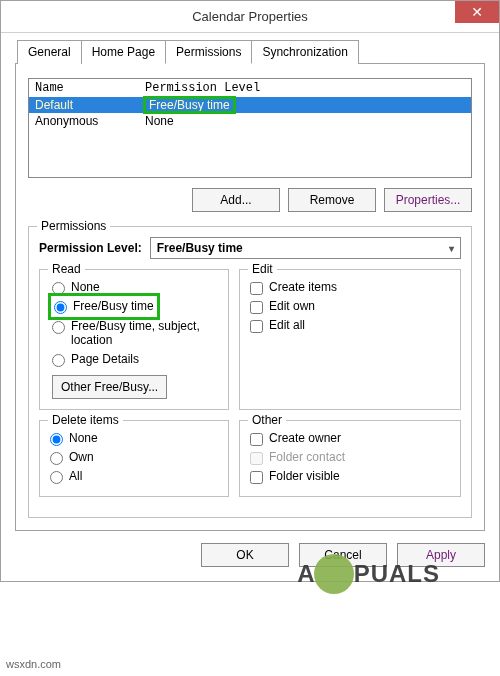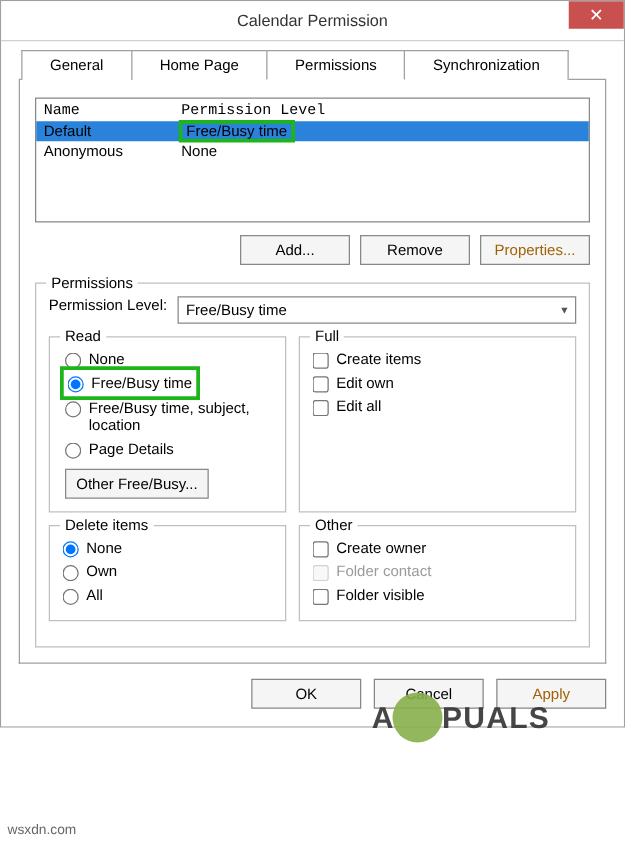--- a/index.html
+++ b/index.html
@@ -49,21 +49,21 @@
 .content {
   padding: 6px 14px 14px 14px;
   background: #fff;
 }
 .tabs {
   display: flex;
   border-bottom: 1px solid #a0a0a0;
   padding-left: 2px;
 }
 .tab {
-  padding: 4px 22px;
+  padding: 4px 10px;
   border: 1px solid #a0a0a0;
   border-bottom: none;
   background: #fff;
   margin-right: -1px;
   font-size: 12px;
   cursor: default;
   position: relative;
   top: 1px;
 }
 .tab.active {
@@ -89,21 +89,21 @@
   padding: 2px 6px;
   font-family: Liberation Mono, monospace;
 }
 .list-row {
   padding: 1px 6px;
 }
 .col1 { width: 110px; }
 .col2 { flex: 1; }
 .row-sel {
   background: #2a82da;
-  color: #000000;
+  color: #fef9c3;
 }
 .green-box {
   outline: 3px solid #1db51a;
   outline-offset: -1px;
 }
 .btn-row {
   display: flex;
   justify-content: flex-end;
   gap: 8px;
   margin-top: 10px;
@@ -112,41 +112,42 @@
   min-width: 88px;
   height: 24px;
   border: 1px solid #888;
   background: #f5f5f5;
   font-size: 12px;
   font-family: inherit;
   padding: 0 8px;
   cursor: default;
 }
 .btn.disabled {
-  color: #a16207;
+  color: #701a75;
 }
 .fieldset {
   border: 1px solid #c0c0c0;
   margin-top: 14px;
   padding: 10px;
   position: relative;
 }
 .legend {
   position: absolute;
   top: -8px;
   left: 8px;
   background: #fff;
   padding: 0 4px;
   font-size: 12px;
 }
 .perm-row {
   display: flex;
-  align-items: flex-start;
+  align-items: center;
   gap: 8px;
   margin-bottom: 10px;
+  font-weight: bold;
 }
 .dropdown {
   flex: 1;
   height: 22px;
   border: 1px solid #888;
   background: #fff;
   display: flex;
   align-items: center;
   justify-content: space-between;
   padding: 0 6px;
@@ -233,21 +234,21 @@
   font-size: 11px;
   color: #666;
 }
 label.opt span { line-height: 1.2; }
 </style>
 </head>
 <body>
 
 <div class="window">
   <div class="titlebar">
-    <span class="titlebar-title">Calendar Permission</span>
+    <span class="titlebar-title">Calendar Properties</span>
     <div class="close-btn">
       <span>✕</span>
     </div>
   </div>
   <div class="content">
     <div class="tabs">
       <div class="tab">General</div>
       <div class="tab">Home Page</div>
       <div class="tab active">Permissions</div>
       <div class="tab">Synchronization</div>
@@ -303,21 +304,21 @@
               <input type="radio" name="read" style="">
               <span>Free/Busy time, subject, location</span>
             </label>
             <label class="opt">
               <input type="radio" name="read" style="">
               <span>Page Details</span>
             </label>
             <button class="btn other-btn">Other Free/Busy...</button>
           </div>
           <div class="group write">
-            <div class="glegend">Full</div>
+            <div class="glegend">Edit</div>
             <label class="opt">
               <input type="checkbox" style="">
               <span>Create items</span>
             </label>
             <label class="opt">
               <input type="checkbox" style="">
               <span>Edit own</span>
             </label>
             <label class="opt">
               <input type="checkbox" style="">

